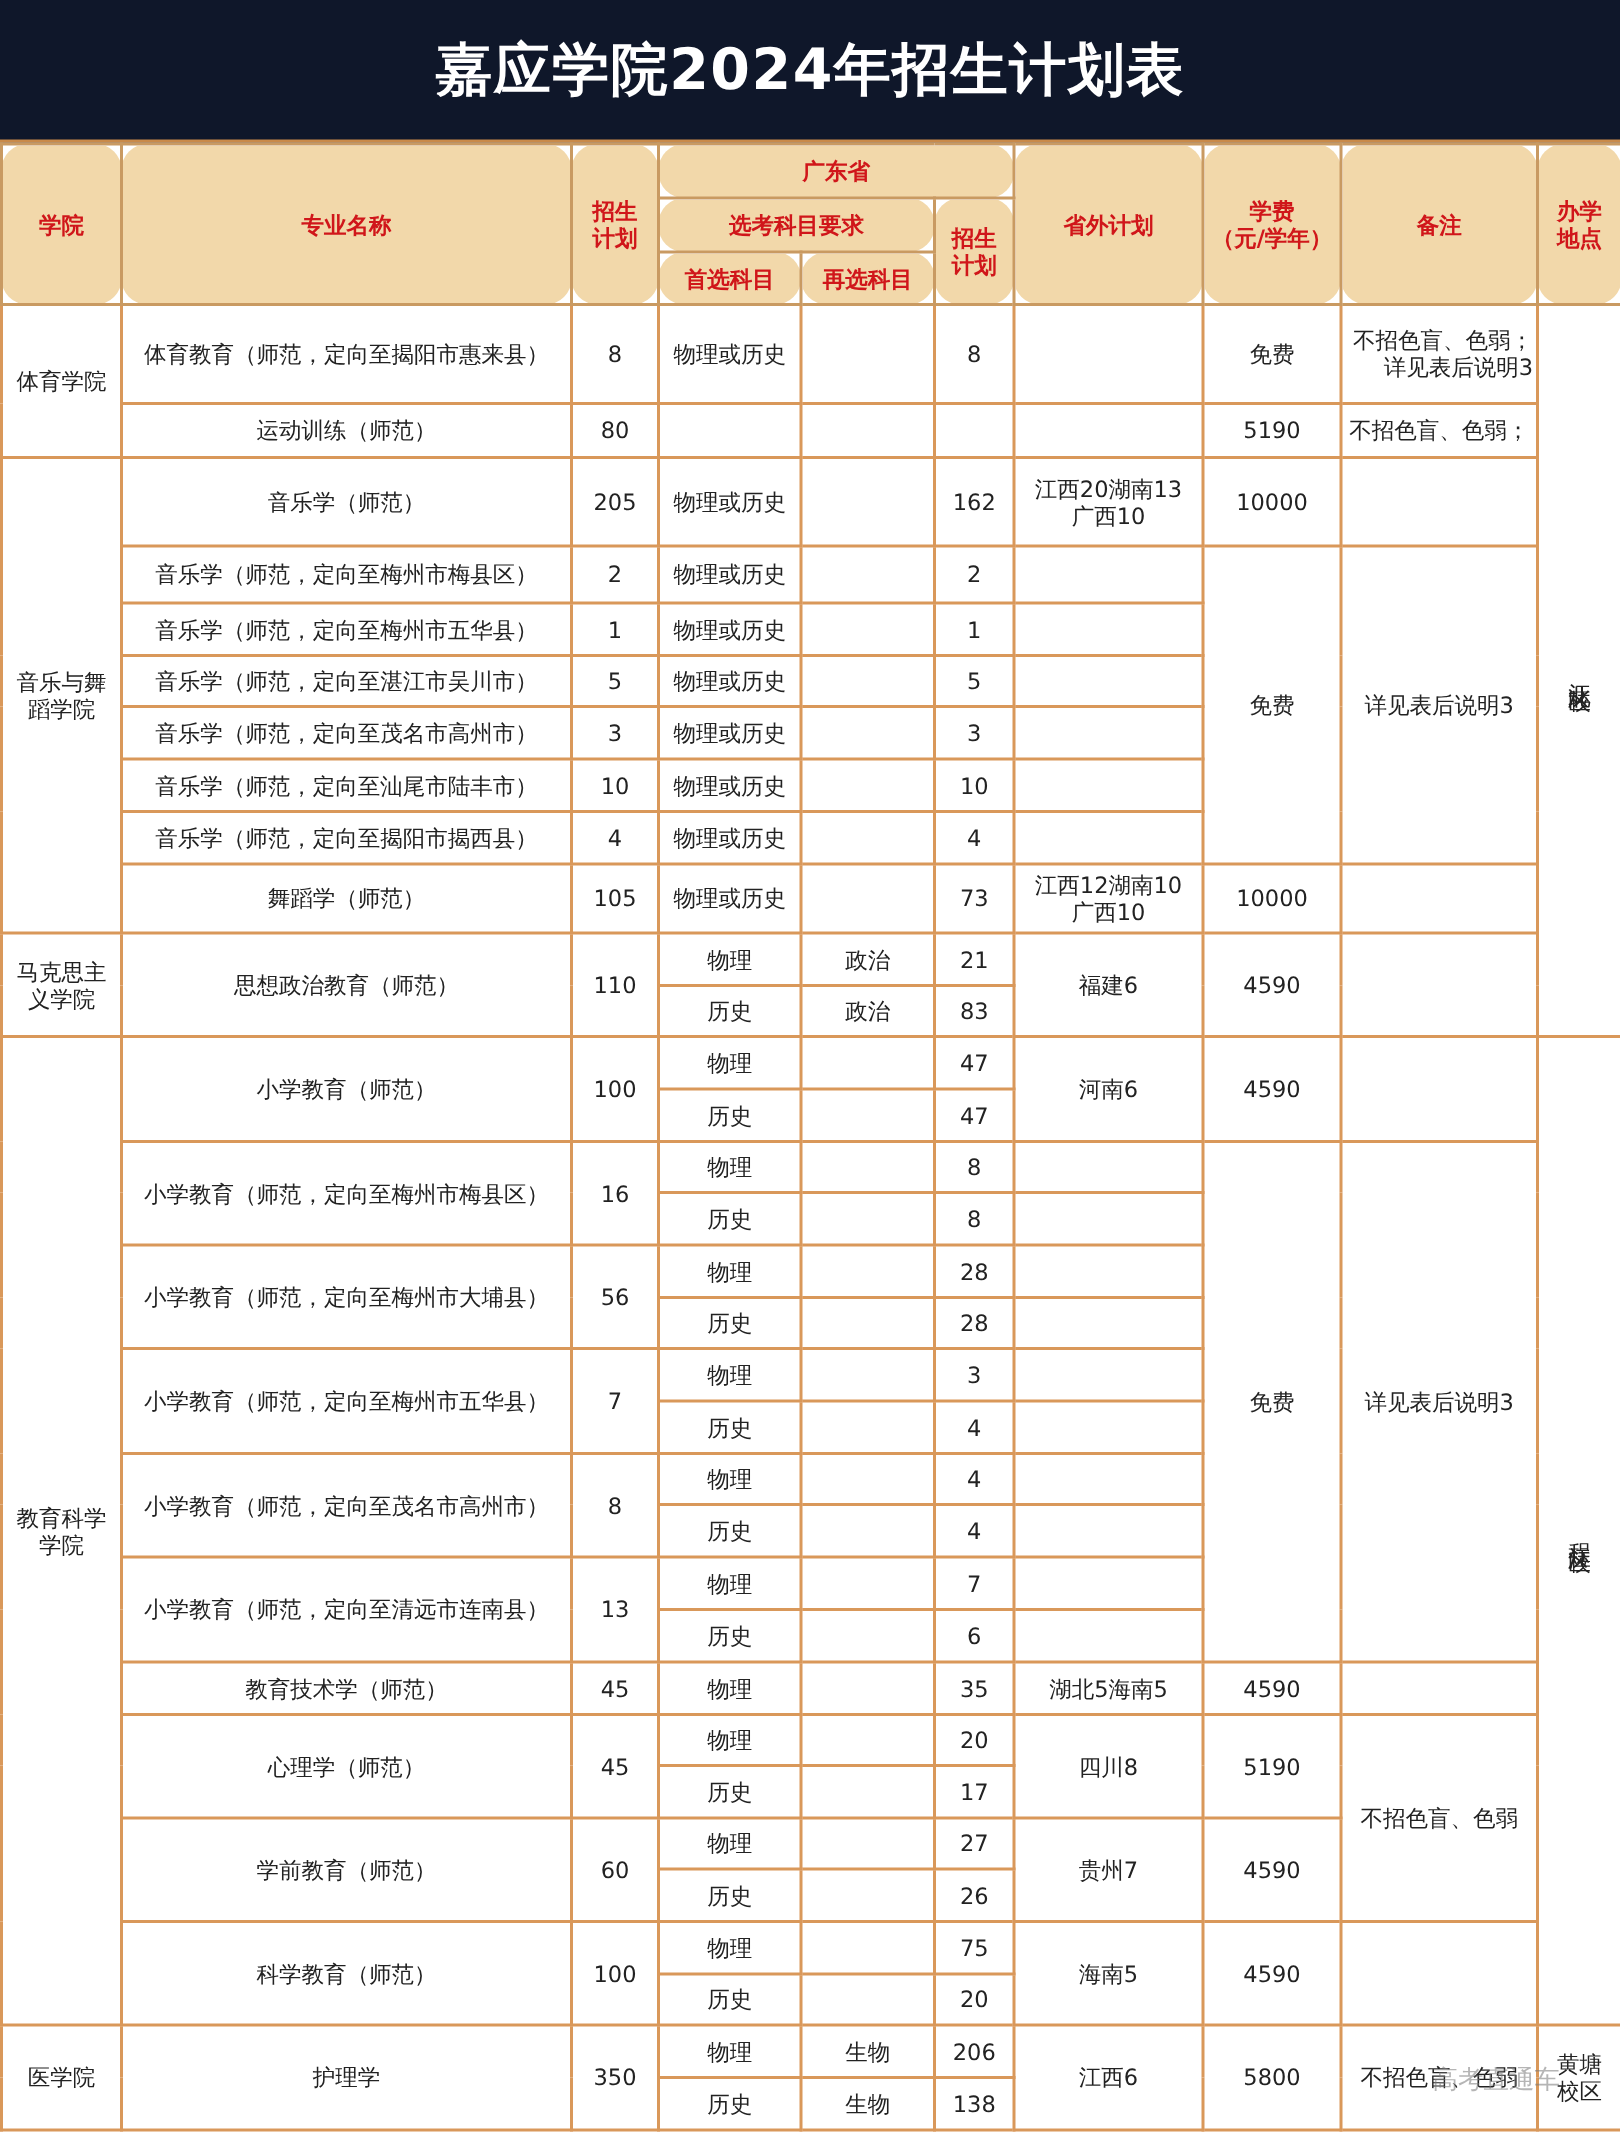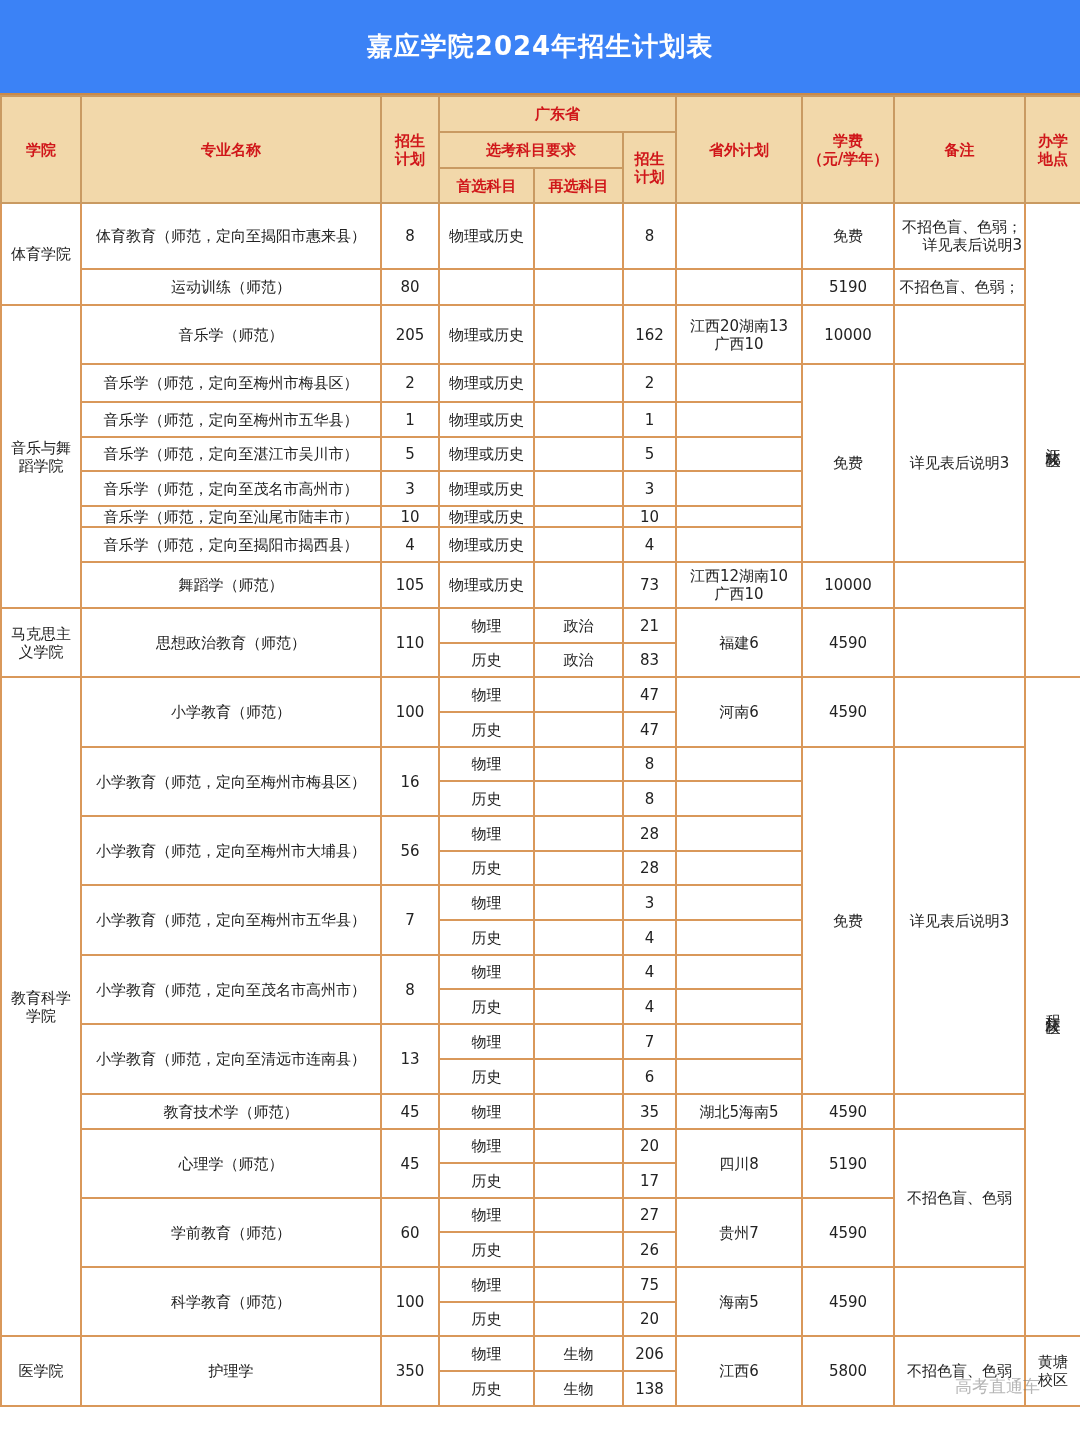--- a/index.html
+++ b/index.html
@@ -1,33 +1,34 @@
 <!DOCTYPE html>
 <html><head>
 <meta charset="utf-8">
 <style>
   html, body { margin: 0; padding: 0; background: #ffffff; }
   body { width: 1080px; height: 1429px; overflow: hidden; font-family: "DejaVu Sans", "Liberation Sans", sans-serif; }
   .title-bar {
-    height: 95px; background: #3b82f6; color: #fff;
+    height: 95px; background: #0f172a; color: #fff;
     display: flex; align-items: center; justify-content: center;
-    font-size: 26px; font-weight: bold; letter-spacing: 1px;
+    font-size: 38px; font-weight: bold; letter-spacing: 1px;
     box-sizing: border-box; border-bottom: 2px solid #c98a4a;
   }
   table.plan {
     border-collapse: collapse; table-layout: fixed; width: 1080px;
     font-size: 15px; color: #222;
   }
   table.plan td, table.plan th {
     border: 2px solid #d9985a; text-align: center; vertical-align: middle;
     padding: 0 2px; line-height: 18px; overflow: hidden;
   }
   table.plan th {
     background: #f2d8aa; color: #d0161a; font-weight: bold; font-size: 15px;
     border-color: #c99a62;
+    border-radius: 17px;
   }
   table.plan td { background: #ffffff; }
   .vert { writing-mode: vertical-rl; text-orientation: upright; letter-spacing: 2px; margin: 0 auto; }
   .nowrap { white-space: nowrap; margin-left: 43px; }
   .pre { white-space: pre-line; }
   .watermark {
     position: absolute; left: 955px; top: 1375px; font-size: 17px; color: rgba(120,120,120,0.55);
     pointer-events: none; white-space: nowrap;
   }
   .wrap { position: relative; }
@@ -143,21 +144,21 @@
         <td></td>
       </tr>
       <tr style="height:35px">
         <td class="nowrap">音乐学（师范，定向至茂名市高州市）</td>
         <td>3</td>
         <td>物理或历史</td>
         <td></td>
         <td>3</td>
         <td></td>
       </tr>
-      <tr style="height:21px">
+      <tr style="height:35px">
         <td class="nowrap">音乐学（师范，定向至汕尾市陆丰市）</td>
         <td>10</td>
         <td>物理或历史</td>
         <td></td>
         <td>10</td>
         <td></td>
       </tr>
       <tr style="height:35px">
         <td class="nowrap">音乐学（师范，定向至揭阳市揭西县）</td>
         <td>4</td>

